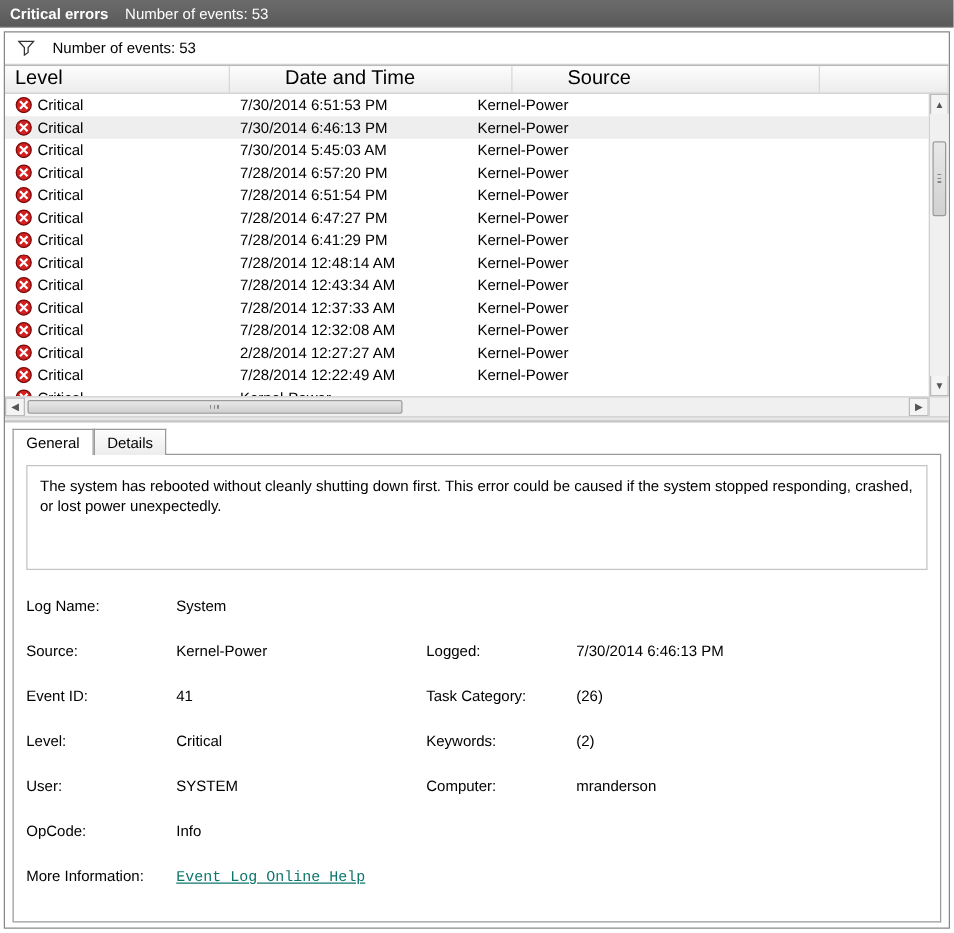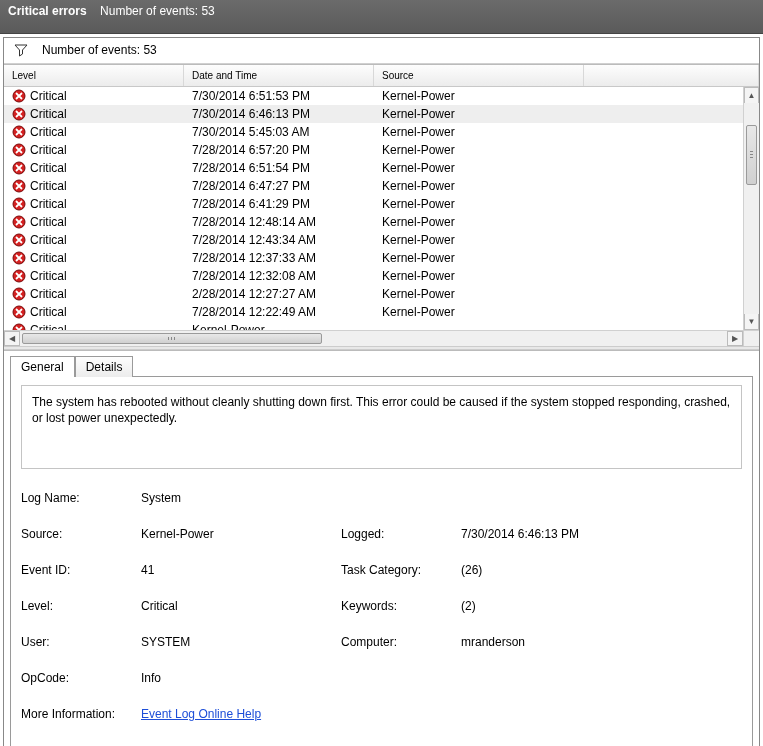--- a/index.html
+++ b/index.html
@@ -9,21 +9,21 @@
     font-size: 12px;
     background: #fff;
     width: 763px;
     height: 746px;
     overflow: hidden;
     color: #000;
   }
   .title-bar {
     background: linear-gradient(#6b6b6b, #5a5a5a);
     color: #fff;
-    height: 34px;
+    height: 22px;
     line-height: 22px;
     padding: 0 8px;
     font-size: 12px;
     border-bottom: 1px solid #444;
   }
   .title-bar b { font-weight: bold; margin-right: 10px; }
   .outer {
     border: 1px solid #888;
     margin: 3px;
     background: #fff;
@@ -49,22 +49,23 @@
     position: relative;
     display: flex;
     flex-direction: column;
   }
   .col-headers {
     display: flex;
     background: linear-gradient(#fdfdfd,#ececec);
     border-bottom: 1px solid #c8c8c8;
     height: 22px;
     align-items: center;
-    font-size: 10px;
+    font-size: 16px;
     color: #000;
+    gap: 36px;
   }
   .col-headers .col {
     padding: 0 8px;
     border-right: 1px solid #d8d8d8;
     height: 100%;
     display: flex;
     align-items: center;
     cursor: default;
   }
   .col-level  { width: 180px; }
@@ -153,21 +154,21 @@
   .tab-panel{
     border:1px solid #9a9a9a;flex:1;background:#fff;padding:8px 10px 28px 10px;
     display:flex;flex-direction:column;
   }
   .desc-box{
     border:1px solid #c4c4c4;padding:8px 10px;height:84px;font-size:12px;line-height:1.35;
   }
   .props{margin-top:22px;display:grid;grid-template-columns:120px 200px 120px 200px;row-gap:22px;font-size:12px;}
   .props .lbl{}
   .props .val{}
-  .link{color:#1d4ed8;text-decoration:underline;cursor:pointer;}
+  .link{color:#0f766e;text-decoration:underline;cursor:pointer;font-family:Liberation Mono, monospace;}
 </style>
 </head>
 <body>
 
 <div class="title-bar">
   <b>Critical errors</b>
   <span>Number of events: 53</span>
 </div>
 
 <div class="outer">

